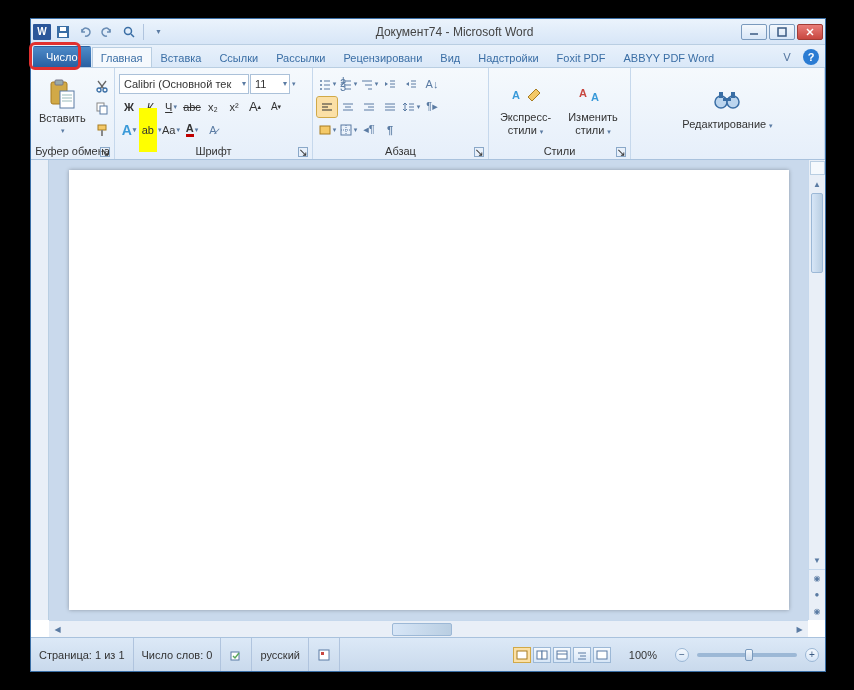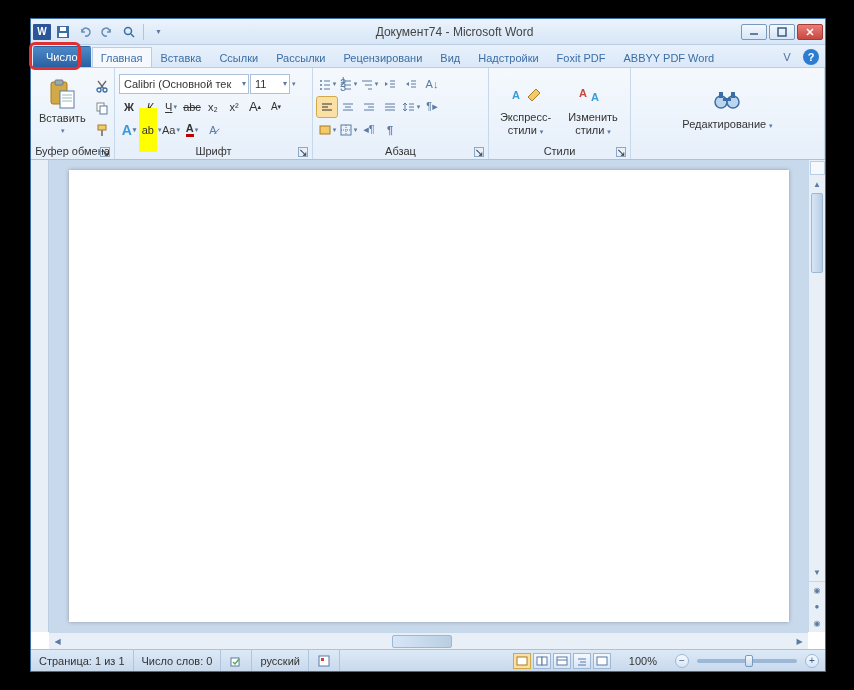--- a/index.html
+++ b/index.html
@@ -42,21 +42,21 @@
 .page{width:720px;height:100%;background:#fff;box-shadow:0 0 4px rgba(0,0,0,.3)}
 .scroll-v{width:17px;background:#e9eff7;border-left:1px solid #c6d8ec;display:flex;flex-direction:column}
 .scroll-btn{height:17px;display:flex;align-items:center;justify-content:center;cursor:pointer;color:#5a7ba3;font-size:8px}
 .scroll-track{flex:1;position:relative}
 .scroll-thumb{position:absolute;left:2px;right:2px;top:0;height:80px;background:linear-gradient(90deg,#d7e6f7,#b9cee2);border:1px solid #9cb8d6;border-radius:2px;cursor:pointer}
 .ruler-toggle{width:15px;height:14px;border:1px solid #b9cee2;background:#f5f9fd;cursor:pointer;margin:1px}
 .scroll-h{height:17px;background:#e9eff7;border-top:1px solid #c6d8ec;display:flex;align-items:center;margin-left:18px;margin-right:17px}
 .scroll-h .scroll-track{flex:1;height:13px;position:relative}
 .scroll-h .scroll-thumb{top:0;bottom:0;left:45%;width:60px;height:auto}
 .scroll-h .scroll-btn{width:17px;height:17px}
-.statusbar{height:22px;background:linear-gradient(#dce9f7,#c9d9ec);display:flex;align-items:center;border-top:1px solid #a9c2dd;font-size:11px;color:#3a5a82}
+.statusbar{height:34px;background:linear-gradient(#dce9f7,#c9d9ec);display:flex;align-items:center;border-top:1px solid #a9c2dd;font-size:11px;color:#3a5a82}
 .status-seg{padding:0 8px;border-right:1px solid #b0c4de;height:100%;display:flex;align-items:center;gap:4px;cursor:pointer}
 .status-right{margin-left:auto;display:flex;align-items:center;gap:2px;padding-right:6px}
 .view-btn{width:18px;height:16px;border:1px solid #9cb8d6;background:linear-gradient(#f5f9fd,#d7e6f7);cursor:pointer;display:flex;align-items:center;justify-content:center}
 .view-btn.active{background:#fbe0a6;border-color:#d1a947}
 .zoom-slider{width:100px;height:4px;background:#9cb8d6;position:relative;margin:0 6px;border-radius:2px}
 .zoom-thumb{position:absolute;left:48%;top:-4px;width:8px;height:12px;background:linear-gradient(#f5f9fd,#c9d9ec);border:1px solid #7a9abd;border-radius:2px;cursor:pointer}
 .zoom-btn{width:14px;height:14px;border:1px solid #9cb8d6;border-radius:50%;background:linear-gradient(#f5f9fd,#d7e6f7);display:flex;align-items:center;justify-content:center;cursor:pointer;font-size:10px;color:#3a5a82}
 .dd-arrow{font-size:7px;color:#5a7ba3;margin-left:1px}
 svg{display:block}
 </style>

